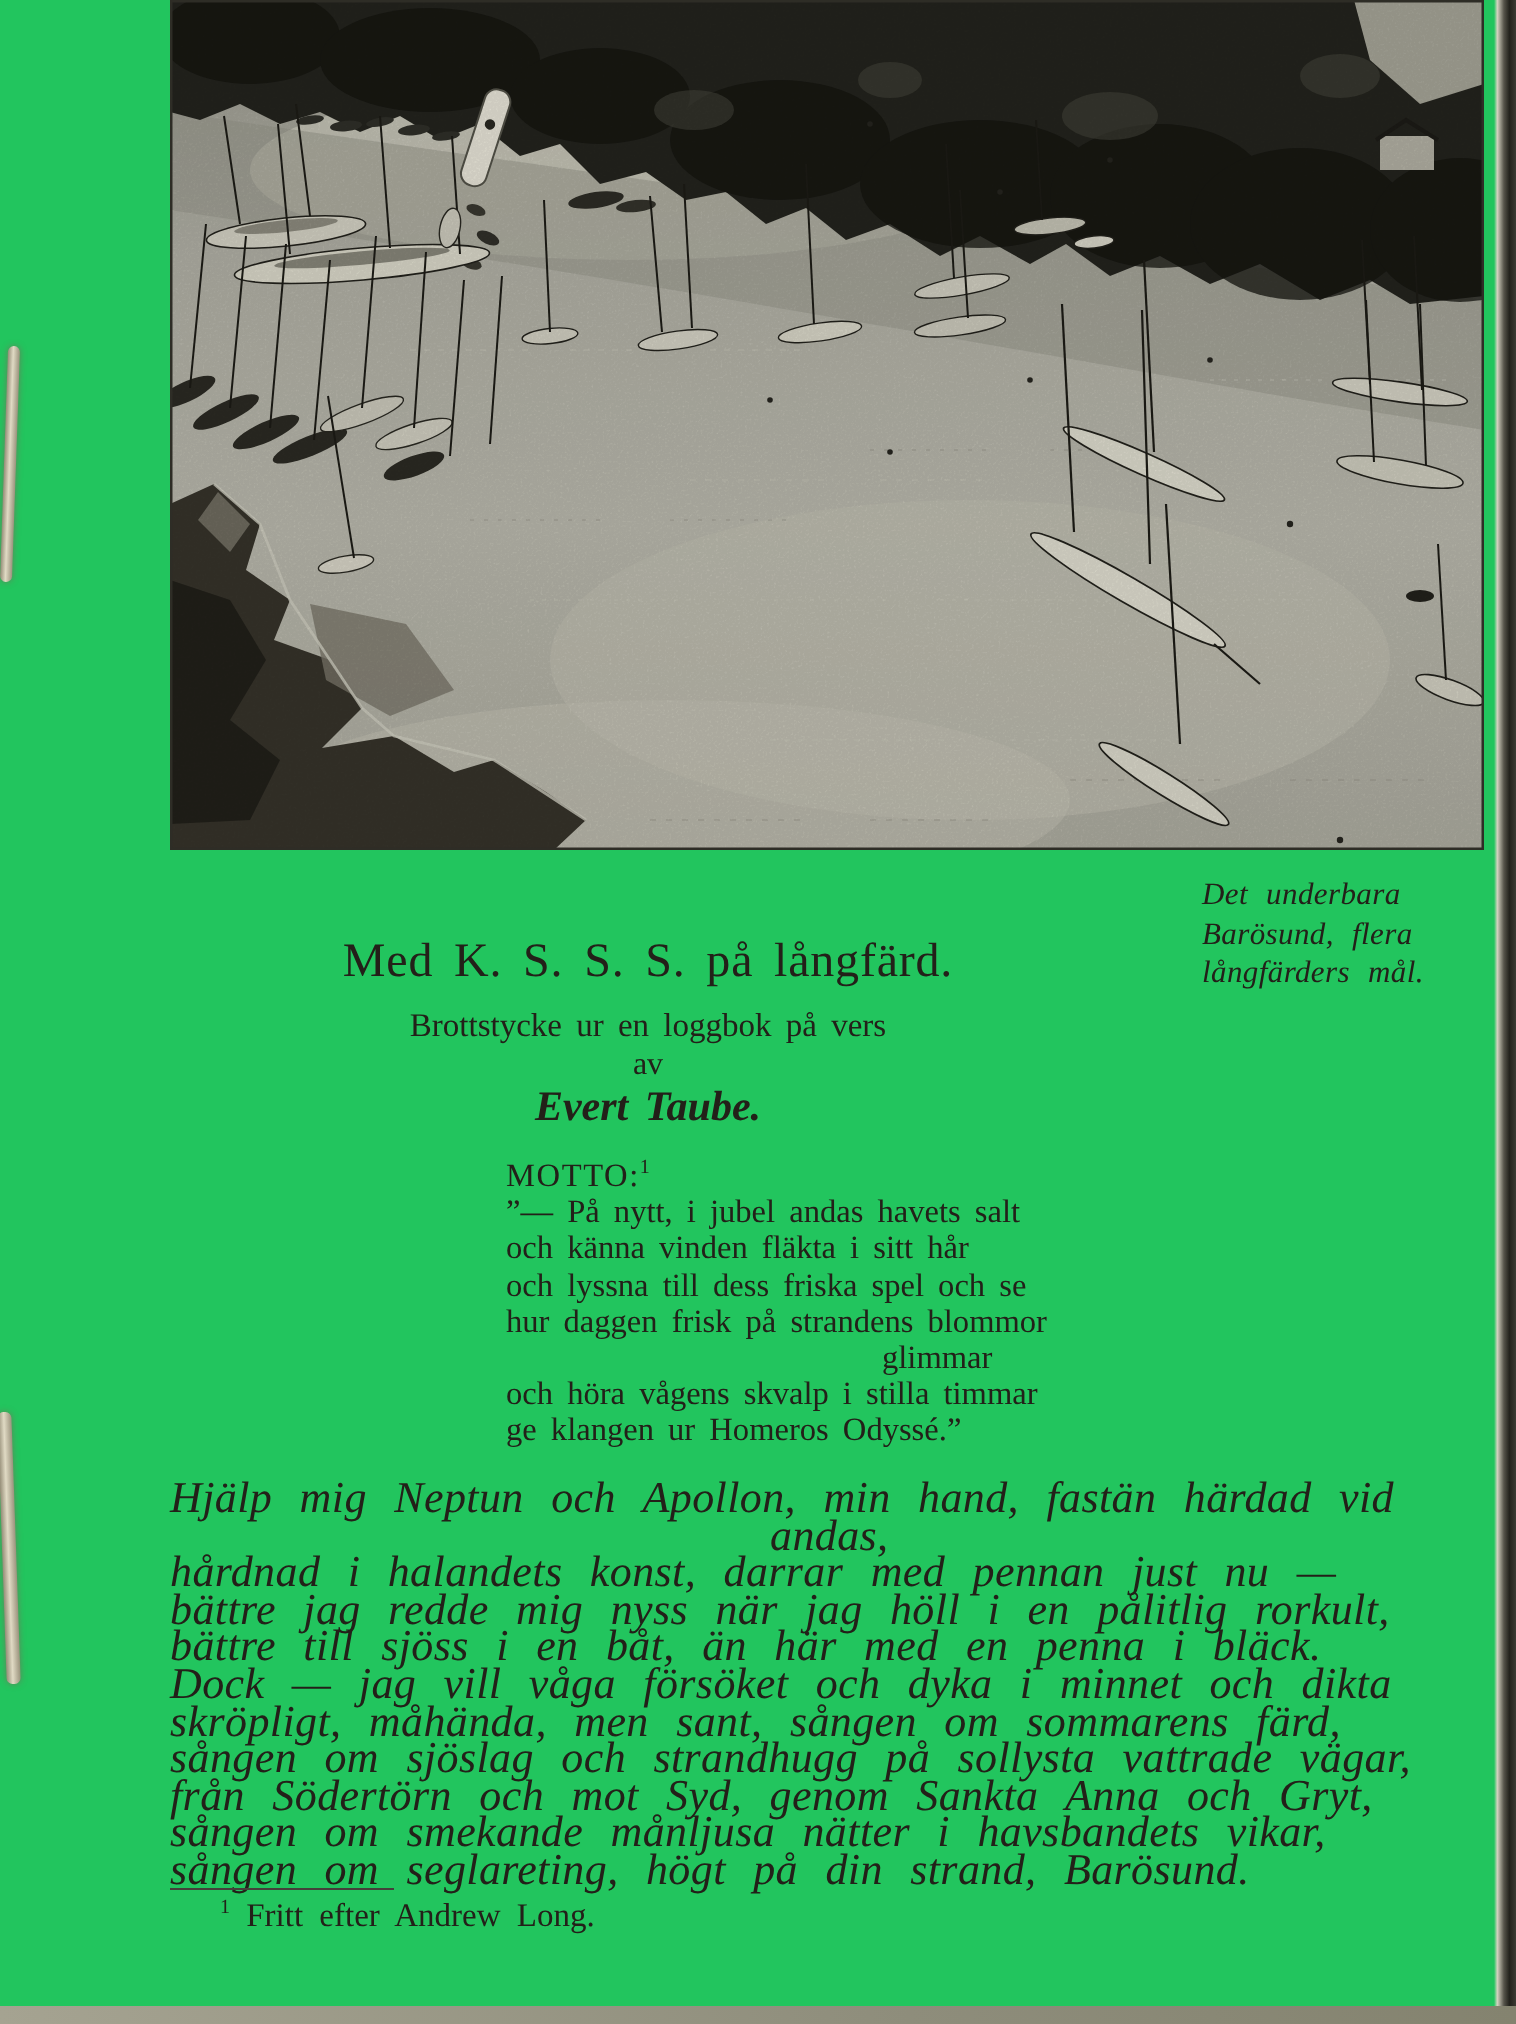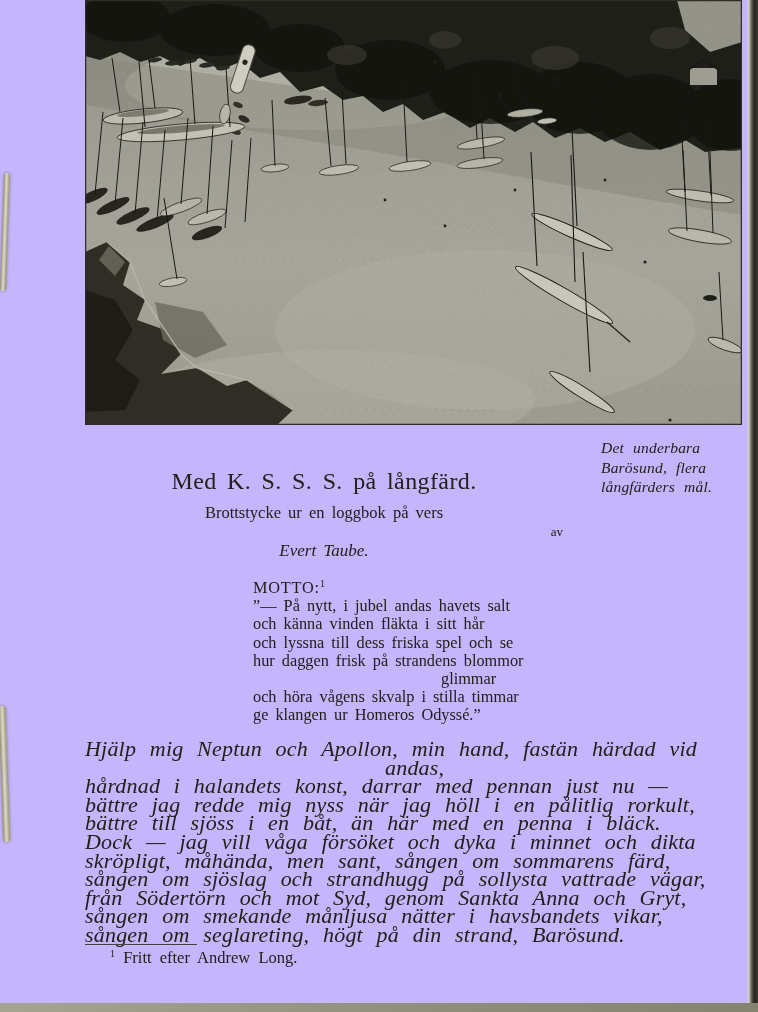--- a/index.html
+++ b/index.html
@@ -1,19 +1,19 @@
 <!DOCTYPE html>
 <html><head>
 <meta charset="utf-8">
 <style>
   html,body{margin:0;padding:0;}
   .page{
     position:relative;
     width:758px;height:1012px;
-    background:#c4b5fd;
+    background:#22c55e;
     font-family:"Liberation Serif", serif;
     color:#232019;
     overflow:hidden;
   }
   
   .photo{
     position:absolute;left:85px;top:0;width:657px;height:425px;
     display:block;
   }
   
@@ -21,23 +21,23 @@
     position:absolute;left:601px;top:438px;width:142px;
     font-style:italic;font-size:15.5px;line-height:19.5px;
     word-spacing:5px;letter-spacing:.2px;
   }
   
   .title-block{position:absolute;left:85px;top:0;width:478px;text-align:center;}
   .title{position:absolute;left:0;top:468px;width:100%;
     font-size:24px;letter-spacing:.4px;word-spacing:4px;white-space:nowrap;}
   .subtitle{position:absolute;left:0;top:503px;width:100%;
     font-size:16.5px;word-spacing:3px;text-align:center;}
-  .byline-av{position:absolute;left:0;top:524px;width:100%;font-size:13px;text-align:right;}
+  .byline-av{position:absolute;left:0;top:524px;width:100%;font-size:16px;}
   .author{position:absolute;left:0;top:541px;width:100%;
-    font-size:17px;font-style:italic;font-weight:normal;word-spacing:3px;}
+    font-size:21px;font-style:italic;font-weight:bold;word-spacing:3px;}
   
   .motto{
     position:absolute;left:253px;top:579px;width:330px;
     font-size:16.3px;line-height:18.2px;word-spacing:3px;
   }
   .motto-heading{letter-spacing:.8px;}
   sup{font-size:10px;vertical-align:super;line-height:0;}
   .motto-line{white-space:nowrap;}
   .motto-line.indent{padding-left:188px;}
   

